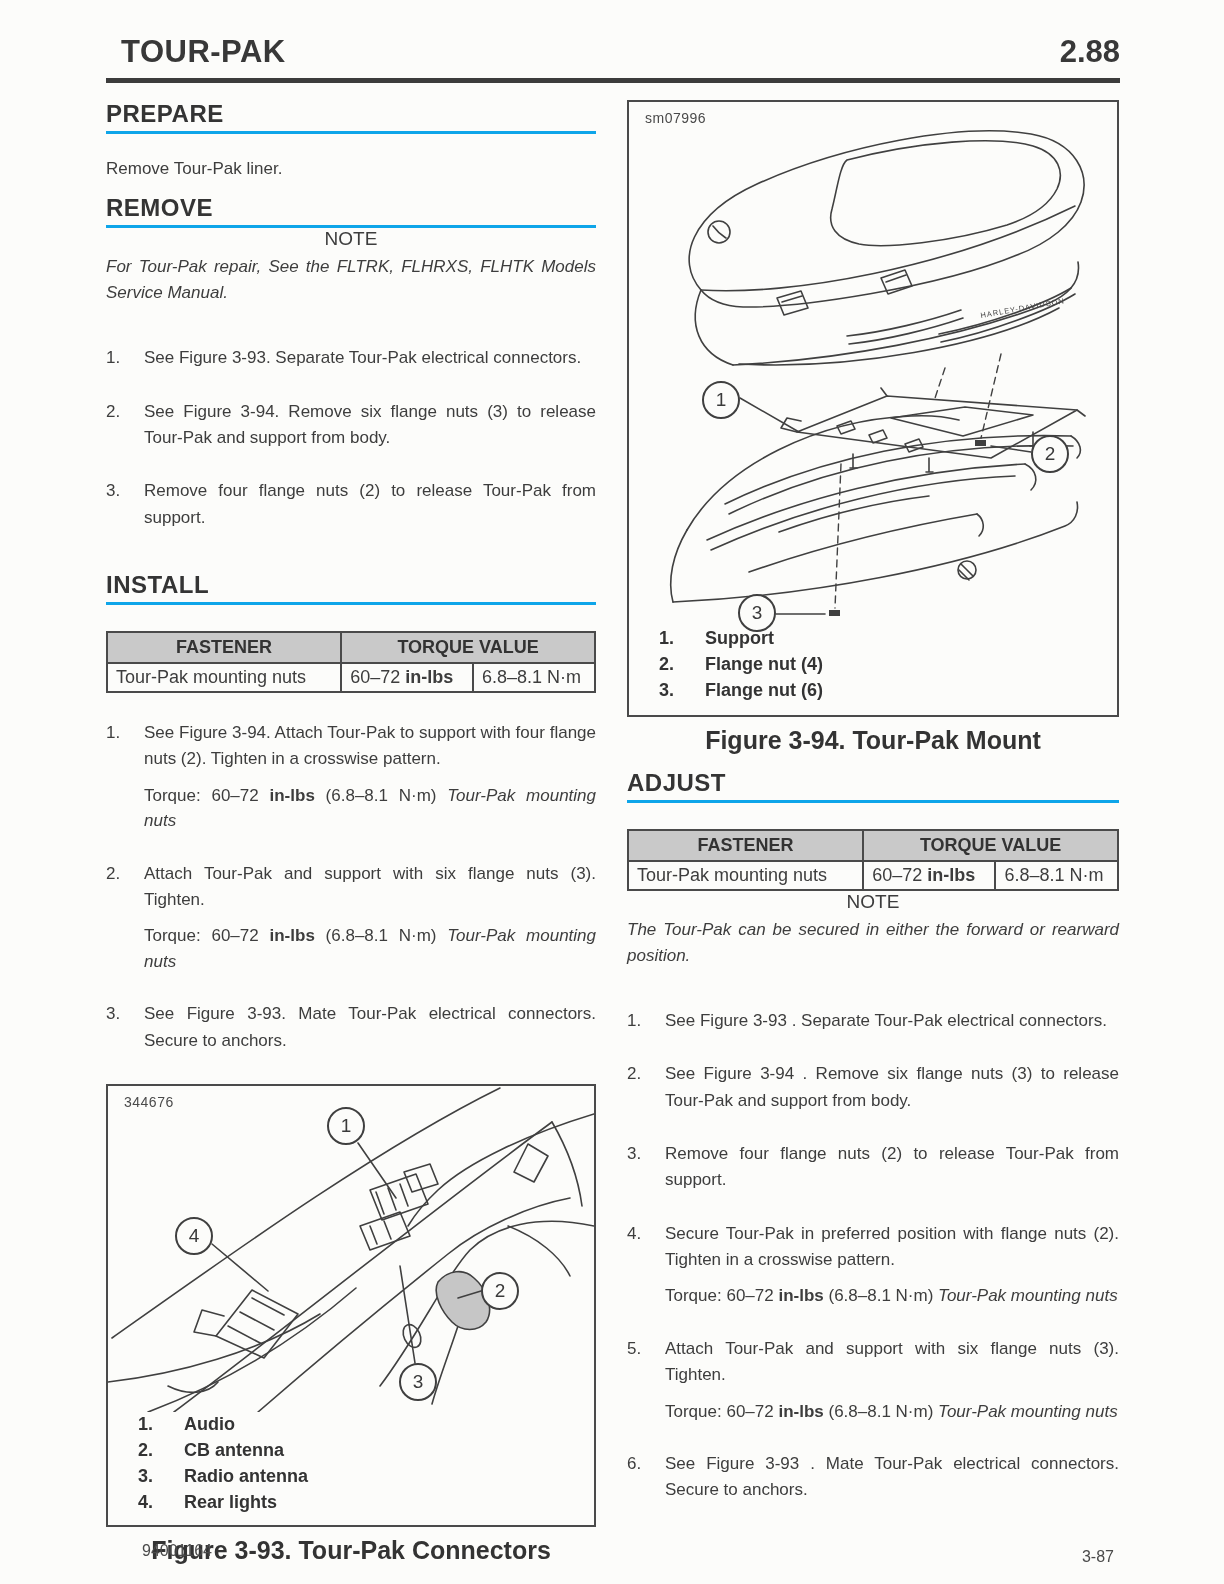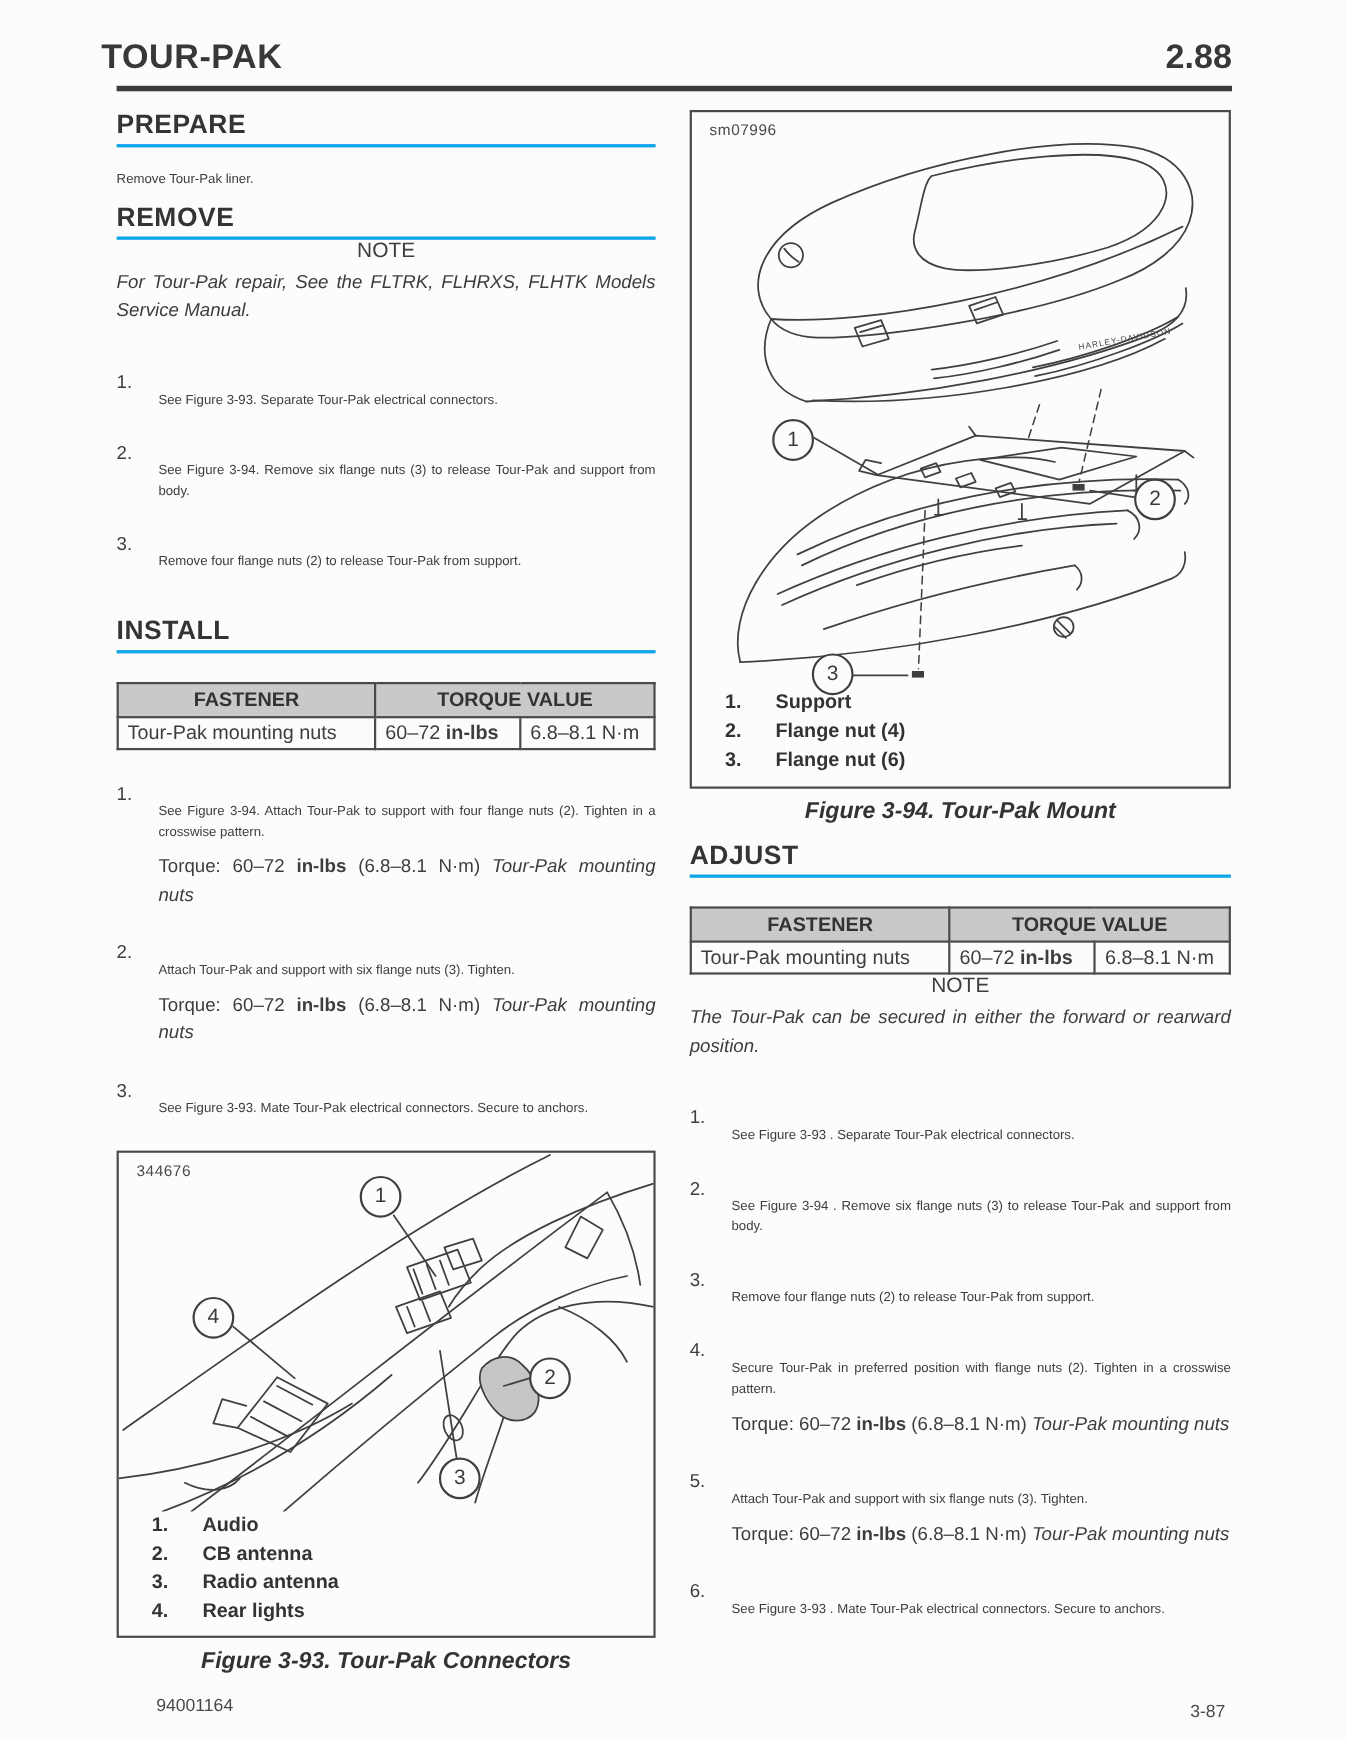--- a/index.html
+++ b/index.html
@@ -2,32 +2,32 @@
 <html><head>
 <meta charset="utf-8">
 <style>
   * { margin:0; padding:0; box-sizing:border-box; }
   body { background:#888; font-family:"Liberation Sans", sans-serif; }
   .page {
     position:relative; width:1224px; height:1584px; margin:0 auto;
     background:#fcfcfa; color:#3d3d3d; overflow:hidden;
   }
   
-  .hdr-title { position:absolute; left:92px; top:34px; font-size:31px; font-weight:bold; color:#383838; letter-spacing:.5px; }
+  .hdr-title { position:absolute; left:121px; top:34px; font-size:31px; font-weight:bold; color:#383838; letter-spacing:.5px; }
   .hdr-pagecode { position:absolute; right:104px; top:34px; font-size:31px; font-weight:bold; color:#383838; }
   .hdr-rule { position:absolute; left:106px; right:104px; top:78px; height:5px; background:#3c3c3c; }
   
   .col { position:absolute; top:92px; }
   .col-left  { left:106px; width:490px; }
   .col-right { left:627px; width:492px; }
   
   h2.sec { font-size:24px; font-weight:bold; color:#343434; letter-spacing:.5px;
            border-bottom:3px solid #0ea5e9; padding-bottom:3px; }
   
-  p.body { font-size:12px; line-height:1.55; text-align:justify;margin-top:19px; }
+  p.body { font-size:17px; line-height:1.55; text-align:justify; }
   .note-label { text-align:center; font-size:19px; }
   .note-text { font-style:italic; font-size:17px; line-height:1.5; text-align:justify; margin-top:4px; }
   
   .step { display:flex; margin-top:27px; }
   .step-num { flex:0 0 38px; font-size:17px; line-height:1.55; }
   .step-body { flex:1; }
   .torque { font-size:17px; line-height:1.5; margin-top:10px; text-align:justify; }
   .torque .b { font-weight:bold; }
   .torque .i { font-style:italic; }
   
@@ -40,21 +40,21 @@
   .bold { font-weight:bold; }
   
   .figbox { position:relative; border:2px solid #4a4a4a; background:#fcfcfa; }
   .fig-code { position:absolute; top:8px; left:16px; font-size:14px; color:#4a4a4a; letter-spacing:.5px; }
   .callout { position:absolute; width:38px; height:38px; border:2px solid #3f3f3f; border-radius:50%;
              display:flex; align-items:center; justify-content:center;
              font-size:19px; color:#3a3a3a; background:#fcfcfa; }
   .legend { position:absolute; left:0; right:0; }
   .leg-row { display:flex; font-weight:bold; font-size:18px; line-height:1.45; color:#333; }
   .leg-num { flex:0 0 76px; padding-left:30px; }
-  .fig-caption { text-align:center; font-size:21px; font-weight:bold; color:#333; margin-top:9px;font-style:italic; }
+  .fig-caption { text-align:center; font-size:25px; font-weight:bold; color:#333; margin-top:9px; }
   svg.art { display:block; }
   svg.art path, svg.art circle, svg.art line, svg.art ellipse { fill:none; stroke:#404040; stroke-width:1.6; stroke-linecap:round; stroke-linejoin:round; }
   svg.art .dash { stroke-dasharray:7 5; stroke-width:1.4; }
   svg.art .nut { fill:#3f3f3f; stroke:none; }
   svg.art .shade { fill:#c6c6c6; }
   svg.art text { stroke:none; fill:#454545; }
   
   .ftr-left { position:absolute; left:106px; bottom:24px; font-size:16px; color:#4a4a4a;padding-left:36px; }
   .ftr-right { position:absolute; right:110px; bottom:18px; font-size:16px; color:#4a4a4a; }
   .mt8{margin-top:8px}.mt14{margin-top:14px}.mt20{margin-top:12px}

